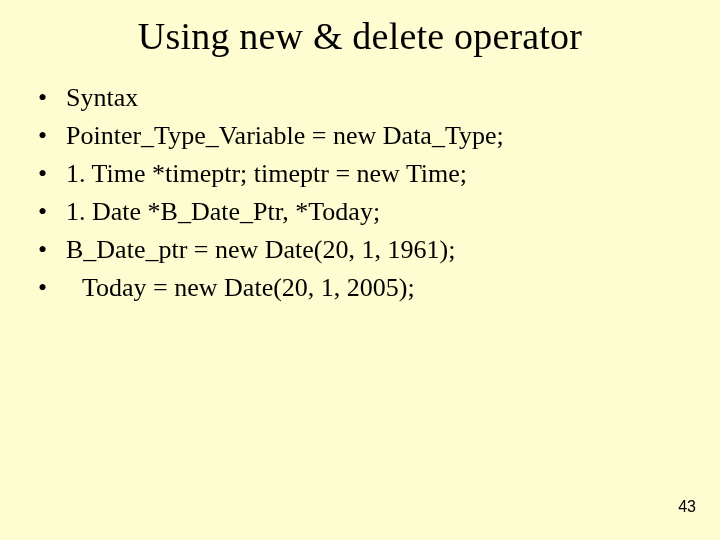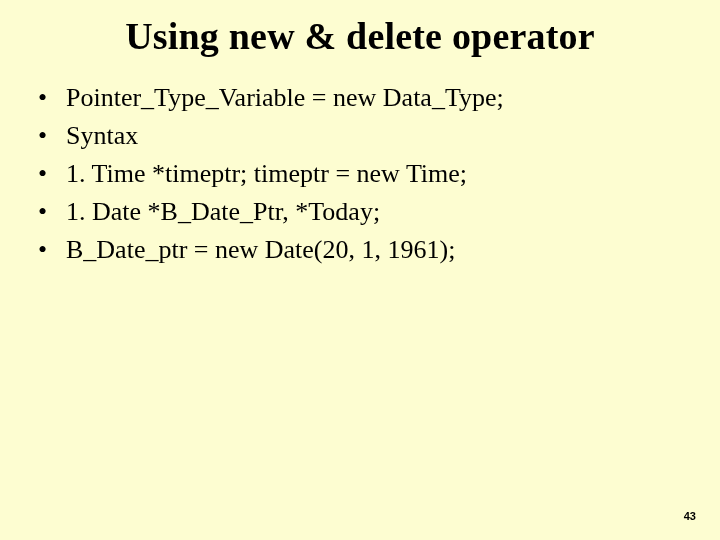--- a/index.html
+++ b/index.html
@@ -11,21 +11,21 @@
     position: relative;
   }
   .slide {
     width: 720px;
     height: 540px;
     padding: 14px 34px 0 34px;
     position: relative;
   }
   .title {
     font-size: 38px;
-    font-weight: 700;
+    font-weight: 400;
     text-align: center;
     margin-bottom: 22px;
     letter-spacing: 0.2px;
   }
   .bullets {
     list-style: none;
     font-size: 26px;
     line-height: 1.35;
   }
   .bullets li {
@@ -39,32 +39,33 @@
     left: 4px;
     top: 0;
     font-size: 26px;
   }
   .indent {
     padding-left: 16px;
   }
   .page-num {
     position: absolute;
     right: 24px;
-    bottom: 18px;
-    font-size: 11px;
-    font-weight: 700;
+    bottom: 24px;
+    font-size: 16px;
+    font-weight: 400;
     font-family: Arial, sans-serif;
   }
 </style>
 </head>
 <body>
 
 <div class="slide">
   <h1 class="title">Using new &amp; delete operator</h1>
   <ul class="bullets">
+    <li>Syntax</li>
     <li>Pointer_Type_Variable = new Data_Type;</li>
-    <li>Syntax</li>
     <li>1. Time *timeptr; timeptr = new Time;</li>
     <li>1. Date *B_Date_Ptr, *Today;</li>
     <li>B_Date_ptr = new Date(20, 1, 1961);</li>
+    <li><span class="indent">  Today = new Date(20, 1, 2005);</span></li>
   </ul>
   <div class="page-num">43</div>
 </div>
 
 </body></html>

